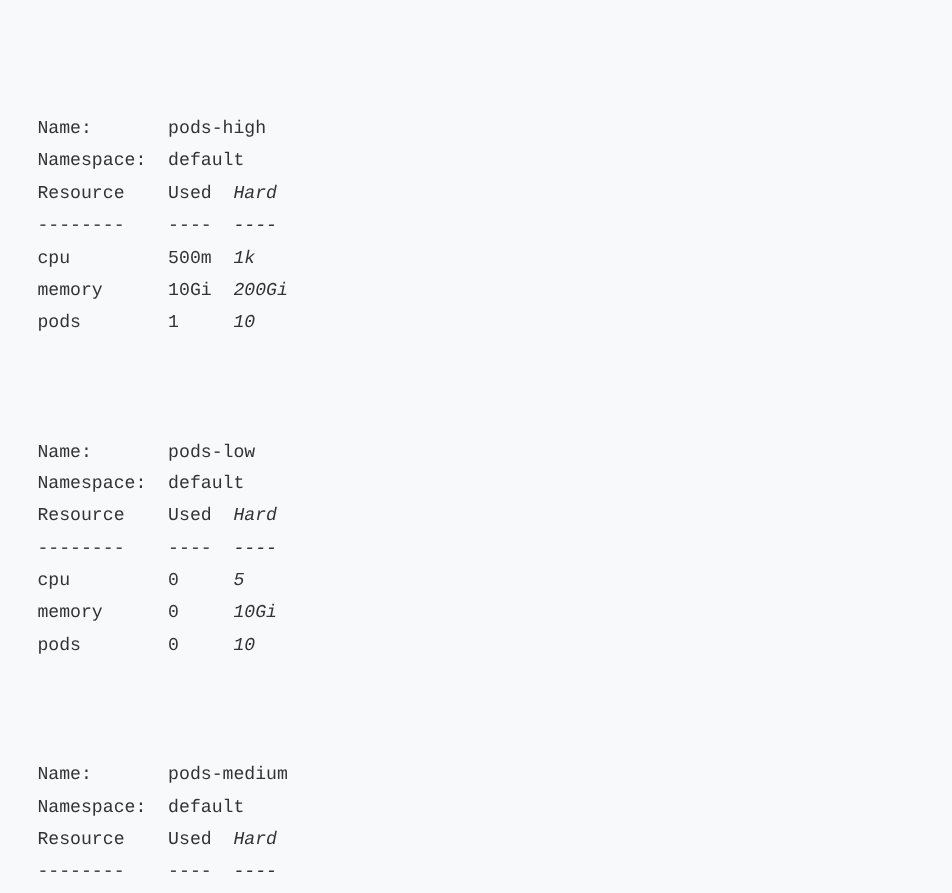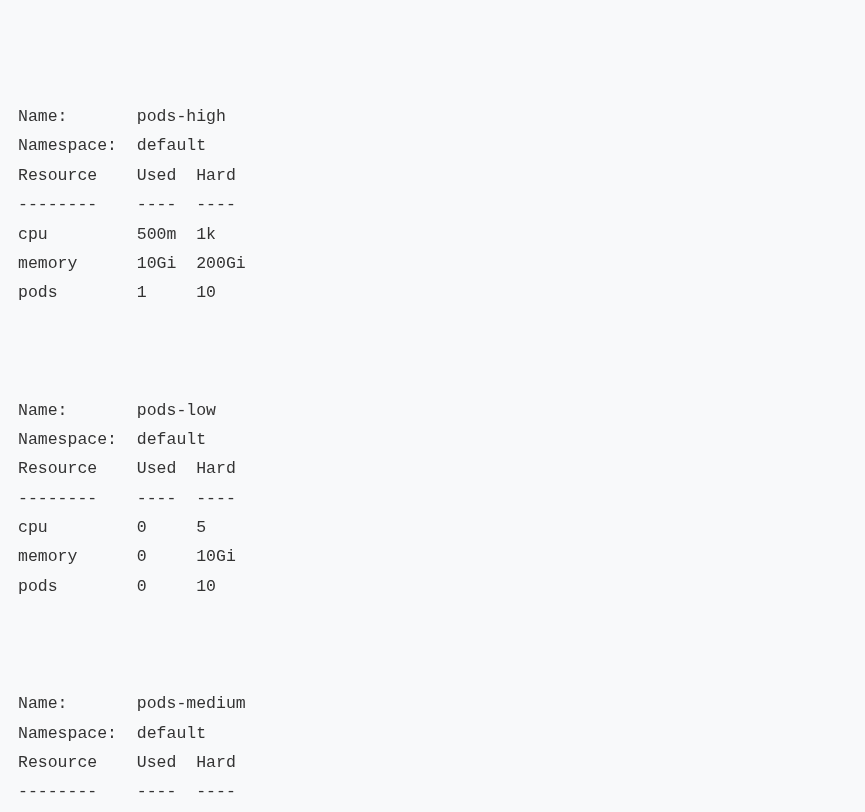--- a/index.html
+++ b/index.html
@@ -7,23 +7,23 @@
       margin: 0;
       padding: 14px 18px;
       font-family: "SFMono-Regular", Consolas, "Liberation Mono", Menlo, monospace;
       font-size: 16.5px;
       line-height: 1.78;
       color: #333333;
       white-space: pre;
     }
     .block { margin-bottom: 0; }
     .row { display: block; }
-    .c1 { display: inline-block; width: 12ch; }
+    .c1 { display: inline-block; width: 12ch; margin-left: 16px; }
     .c2 { display: inline-block; width: 6ch; }
-    .c3 { display: inline-block; }
+    .c3 { display: inline-block; font-style: italic; }
   </style>
 </head>
 <body>
 
 
 <div id="out"><div class="block"><span class="row"><span class="c1">Name:</span><span class="c2">pods-high</span></span><span class="row"><span class="c1">Namespace:</span><span class="c2">default</span></span><span class="row"><span class="c1">Resource</span><span class="c2">Used</span><span class="c3">Hard</span></span><span class="row"><span class="c1">--------</span><span class="c2">----</span><span class="c3">----</span></span><span class="row"><span class="c1">cpu</span><span class="c2">500m</span><span class="c3">1k</span></span><span class="row"><span class="c1">memory</span><span class="c2">10Gi</span><span class="c3">200Gi</span></span><span class="row"><span class="c1">pods</span><span class="c2">1</span><span class="c3">10</span></span></div>
 
 
 <div class="block"><span class="row"><span class="c1">Name:</span><span class="c2">pods-low</span></span><span class="row"><span class="c1">Namespace:</span><span class="c2">default</span></span><span class="row"><span class="c1">Resource</span><span class="c2">Used</span><span class="c3">Hard</span></span><span class="row"><span class="c1">--------</span><span class="c2">----</span><span class="c3">----</span></span><span class="row"><span class="c1">cpu</span><span class="c2">0</span><span class="c3">5</span></span><span class="row"><span class="c1">memory</span><span class="c2">0</span><span class="c3">10Gi</span></span><span class="row"><span class="c1">pods</span><span class="c2">0</span><span class="c3">10</span></span></div>
 

